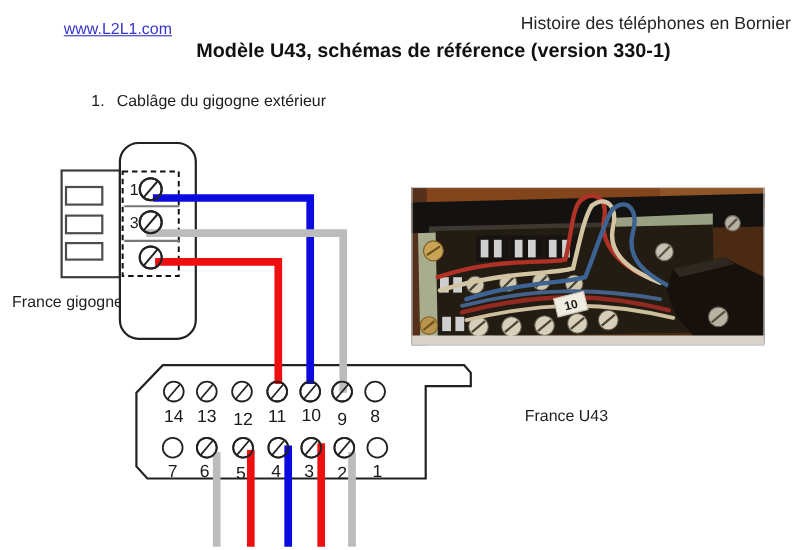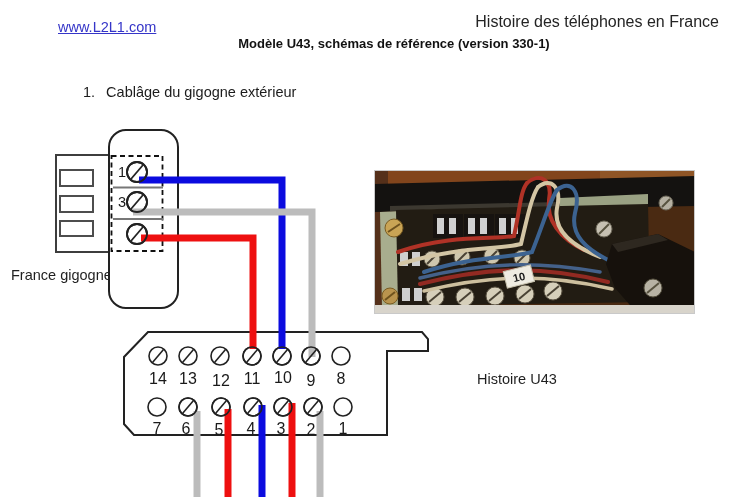--- a/index.html
+++ b/index.html
@@ -3,40 +3,40 @@
 <meta charset="utf-8">
 <style>
   html,body{margin:0;padding:0;background:#fff;}
   .page{
     position:relative;width:732px;height:500px;background:#ffffff;
     font-family:"Liberation Sans","DejaVu Sans",sans-serif;color:#1f1f1f;overflow:hidden;
   }
   .abs{position:absolute;}
   .site-link{left:58px;top:19px;font-size:14.5px;color:#3535c8;text-decoration:underline;cursor:pointer;}
   .header-right{right:13px;top:13px;font-size:16px;color:#242424;}
-  .title{left:56px;right:0;top:36px;text-align:center;font-size:13px;font-weight:bold;color:#111;}
+  .title{left:56px;right:0;top:36px;text-align:center;font-size:18px;font-weight:bold;color:#111;}
   .section{left:83px;top:84px;font-size:14.5px;color:#1c1c1c;}
   .section .num{margin-right:11px;}
   .prise-label{left:11px;top:267px;font-size:14.5px;}
   .bornier-label{left:477px;top:371px;font-size:14.5px;}
   svg text{font-family:"Liberation Sans","DejaVu Sans",sans-serif;fill:#1a1a1a;}
 </style>
 </head>
 <body>
 
 <div class="page">
 
   <a class="abs site-link">www.L2L1.com</a>
-  <div class="abs header-right">Histoire des téléphones en France</div>
+  <div class="abs header-right">Histoire des téléphones en Bornier</div>
   <div class="abs title">Modèle U43, schémas de référence (version 330-1)</div>
   <div class="abs section">
     <span class="num">1.</span><span>Cablâge du gigogne extérieur</span>
   </div>
   <div class="abs prise-label">France gigogne</div>
-  <div class="abs bornier-label">Histoire U43</div>
+  <div class="abs bornier-label">France U43</div>
 
   <svg class="abs" style="left:0;top:0" width="732" height="500" viewBox="0 0 732 500">
 
     <defs>
         <clipPath id="pc">
           <rect x="374" y="170" width="321" height="144"></rect>
         </clipPath>
       </defs>
     <g clip-path="url(#pc)">
       <rect x="374" y="170" width="321" height="144" fill="#4a2a12"></rect>

